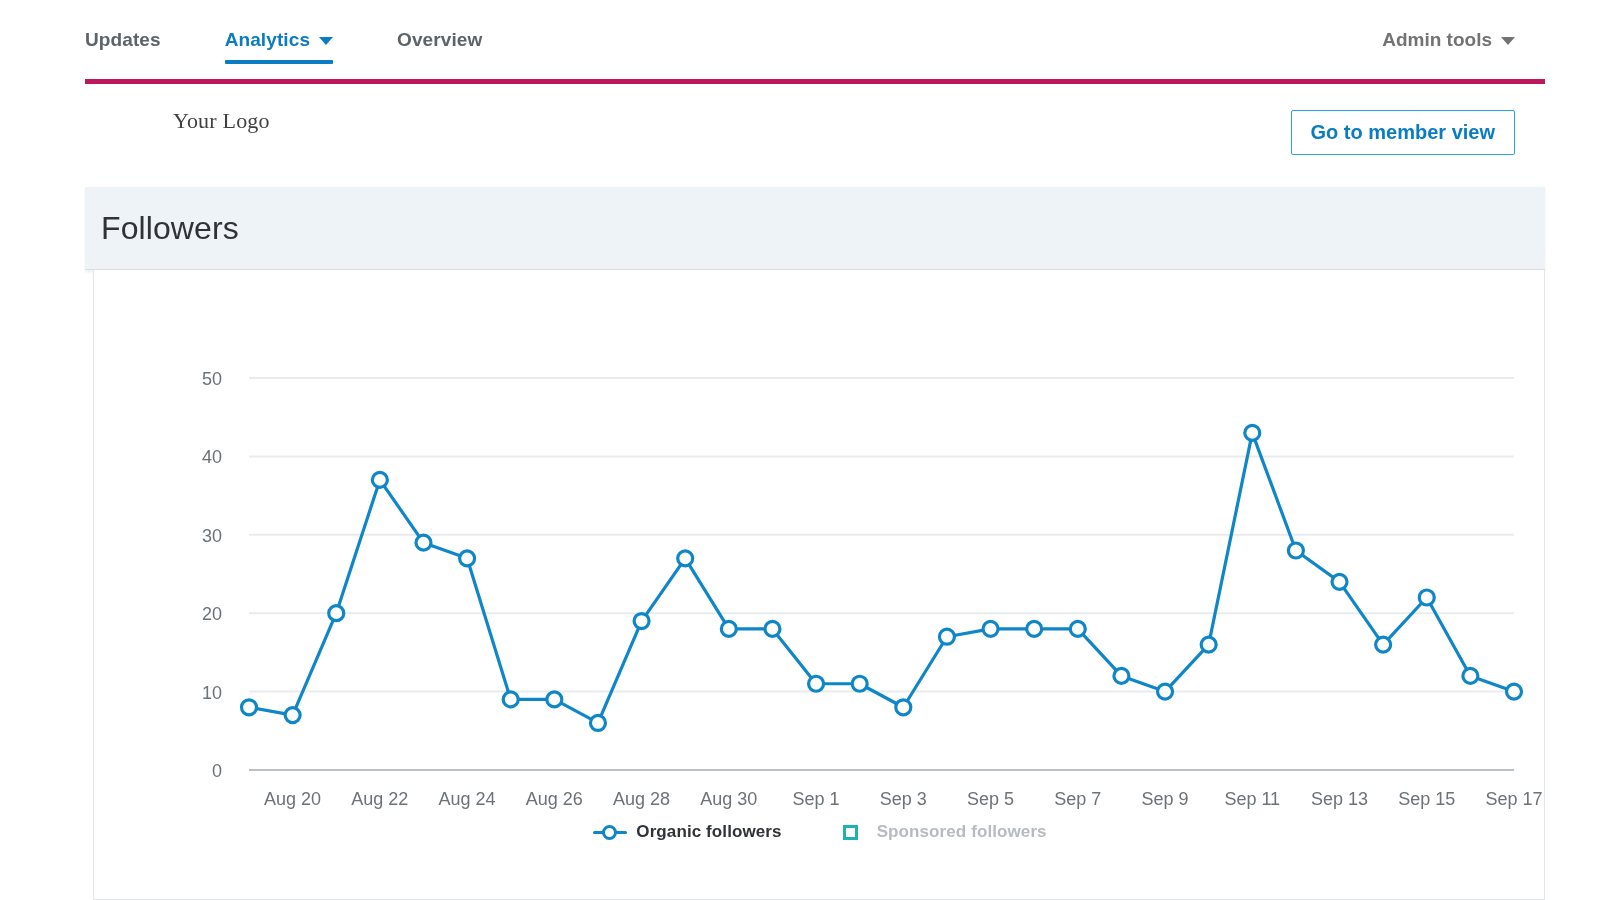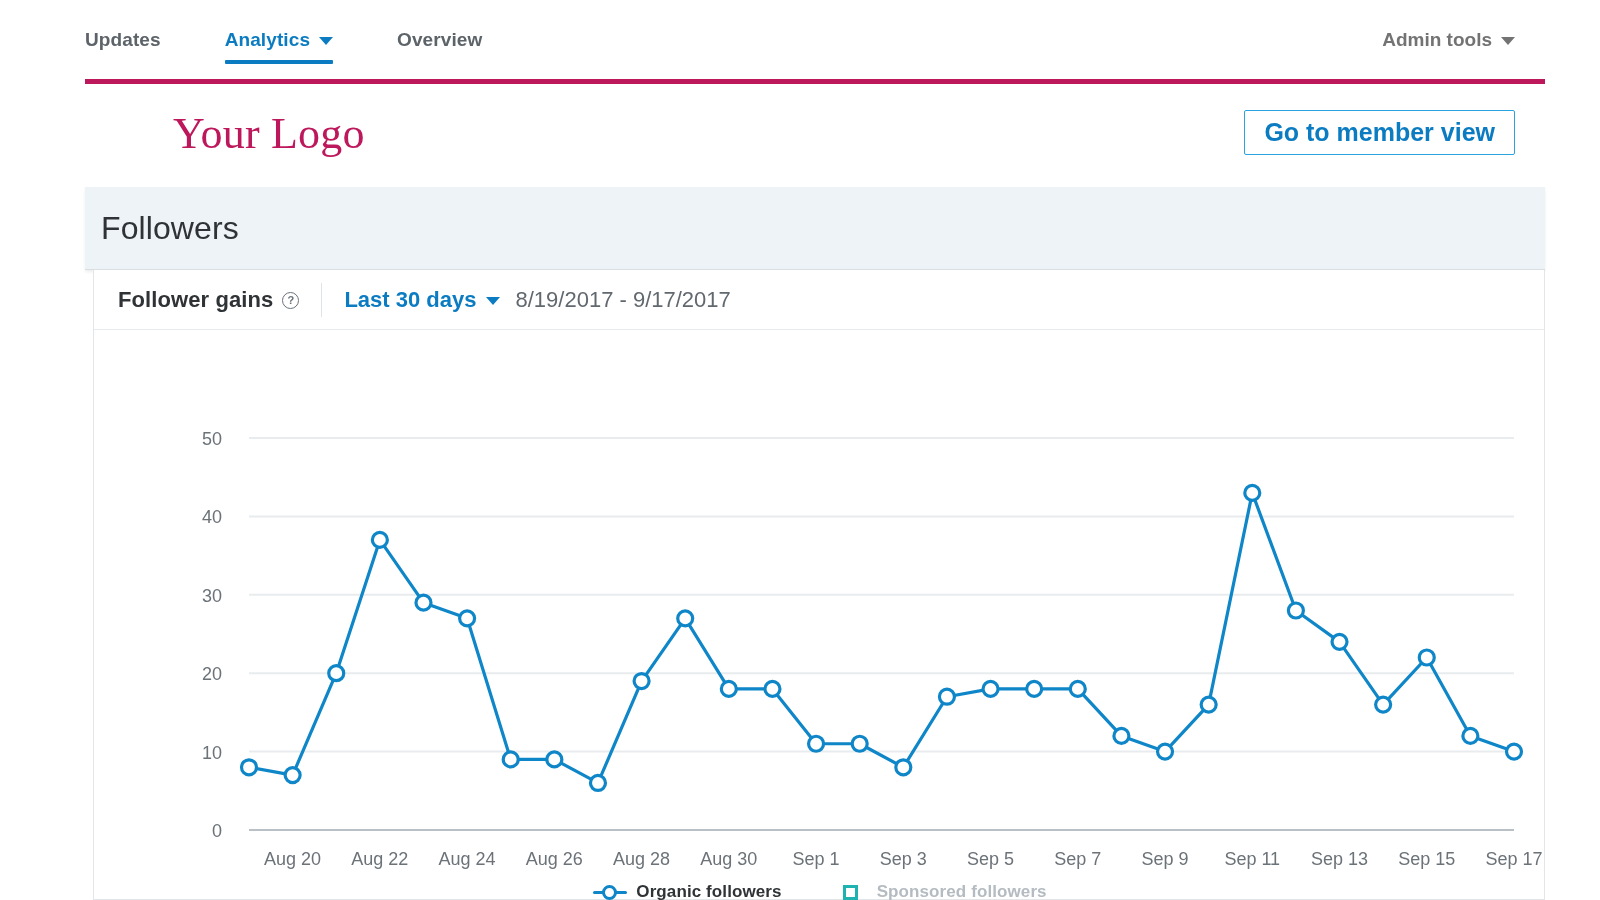--- a/index.html
+++ b/index.html
@@ -41,27 +41,27 @@
     padding-right: 30px;
   }
 
   
   .logo-row {
     position:absolute; left:85px; top:84px; width:1460px; height:100px;
   }
   .logo {
     position:absolute; left:88px; top:24px;
     font-family:"Liberation Serif", serif;
-    font-size:44px; color:#be185d; letter-spacing:.2px; cursor:pointer;
+    font-size:22px; color:#404040; letter-spacing:.2px; cursor:pointer;
   }
   .member-btn {
     position:absolute; right:30px; top:26px;
     height:45px; padding:0 19px;
     border:1px solid #2aa3df; border-radius:2px; background:#fff;
-    color:#0b7cc1; font-size:25px; font-weight:700;
+    color:#0b7cc1; font-size:20px; font-weight:700;
     display:flex; align-items:center; cursor:pointer; white-space:nowrap;
   }
 
   
   .section-band {
     position:absolute; left:85px; top:187px; width:1460px; height:83px;
     background:#eef3f7; border-bottom:1px solid #d9dee3;
     box-shadow: 0 2px 3px rgba(0,0,0,.07);
     display:flex; align-items:center;
   }
@@ -150,32 +150,20 @@
   <div class="logo-row">
     <div class="logo">Your Logo</div>
     <div class="member-btn">Go to member view</div>
   </div>
 
   <div class="section-band">
     <div class="section-title">Followers</div>
   </div>
 
   <div class="card">
-    <div class="card-header">
-      <div class="ch-title">
-        <span>Follower gains</span>
-        <span class="info-icon">?</span>
-      </div>
-      <div class="ch-divider"></div>
-      <div class="ch-range">
-        <span>Last 30 days</span>
-        <span class="caret"></span>
-      </div>
-      <div class="ch-dates">8/19/2017 - 9/17/2017</div>
-    </div>
 
     <div class="chart-wrap">
       <svg class="chart-svg" id="chart" width="1452" height="568">
           <line x1="155" y1="500" x2="1420" y2="500" stroke="#b9c0c6" stroke-width="2"></line>
           <text x="128" y="507" text-anchor="end" class="ylab">0</text>
           <line x1="155" y1="421.6" x2="1420" y2="421.6" stroke="#e9ecee" stroke-width="2"></line>
           <text x="128" y="428.6" text-anchor="end" class="ylab">10</text>
           <line x1="155" y1="343.2" x2="1420" y2="343.2" stroke="#e9ecee" stroke-width="2"></line>
           <text x="128" y="350.2" text-anchor="end" class="ylab">20</text>
           <line x1="155" y1="264.8" x2="1420" y2="264.8" stroke="#e9ecee" stroke-width="2"></line>

